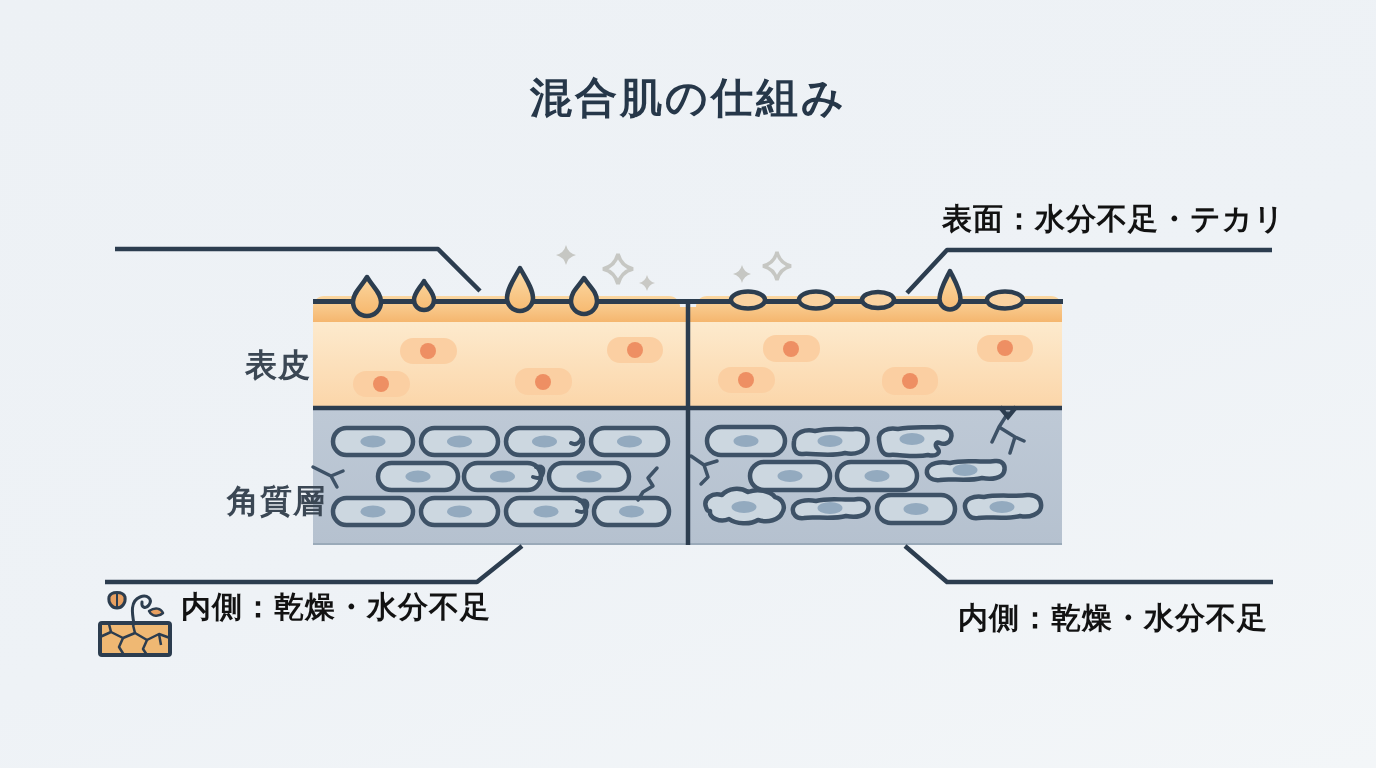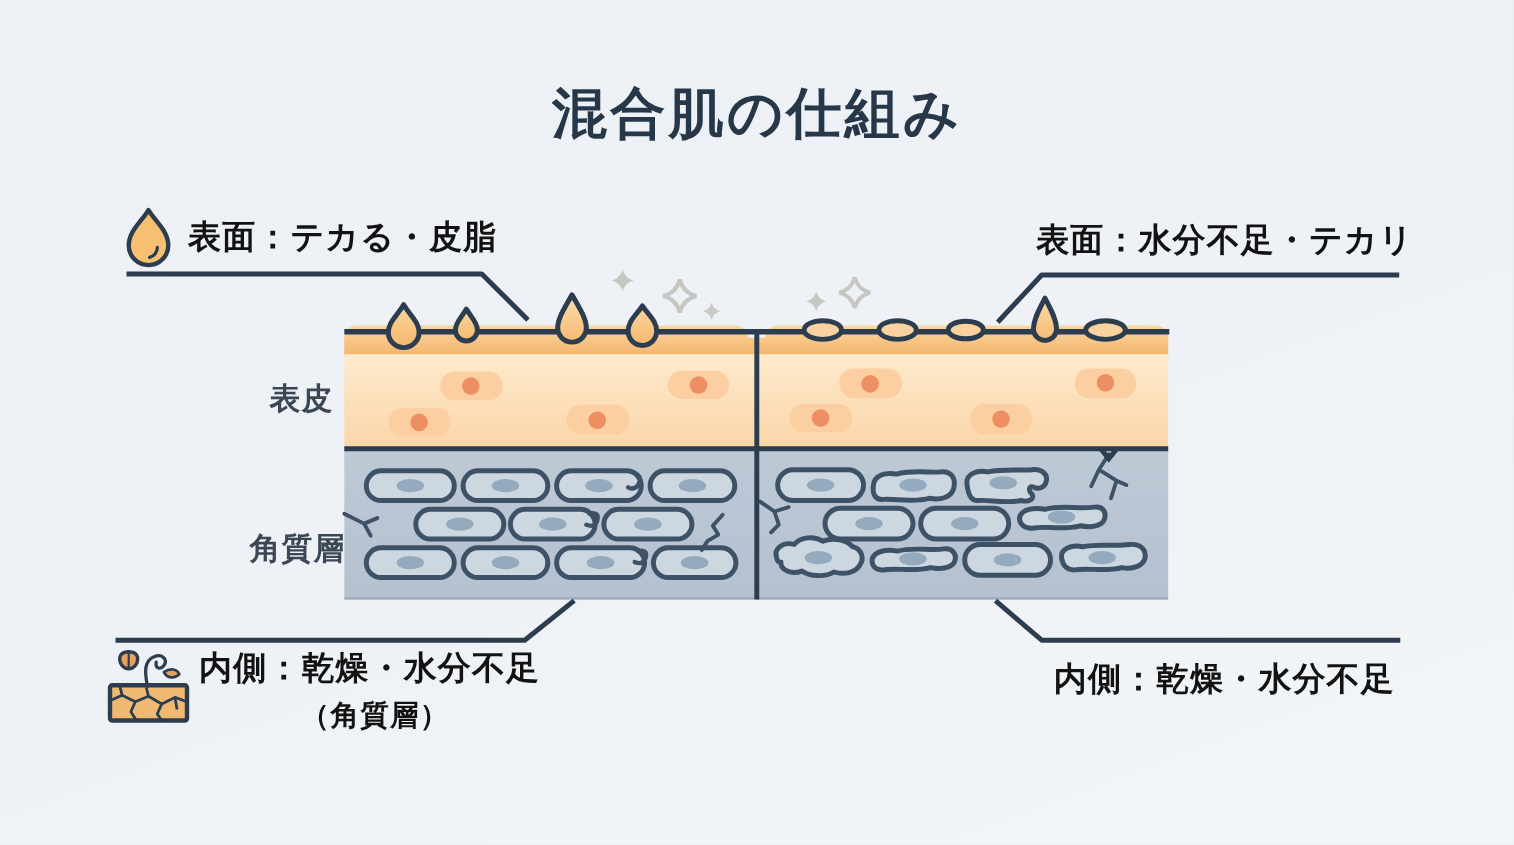--- a/index.html
+++ b/index.html
@@ -3,28 +3,28 @@
 <meta charset="utf-8">
 <style>
   html,body{margin:0;padding:0;background:#e9edf2;}
   .canvas{
     position:relative;width:1376px;height:768px;overflow:hidden;
     background:linear-gradient(160deg,#edf1f5 0%,#eef2f6 55%,#f3f6f8 100%);
     font-family:"Liberation Sans","DejaVu Sans",sans-serif;
   }
   .page-title{
     position:absolute;left:1px;right:0;top:70px;text-align:center;
-    font-size:50px;font-weight:800;letter-spacing:3px;color:#263749;
+    font-size:42px;font-weight:800;letter-spacing:3px;color:#263749;
   }
   .callout-label{
     position:absolute;font-size:30px;font-weight:700;color:#121212;
     letter-spacing:1px;white-space:nowrap;line-height:34px;
   }
   .layer-label{
-    position:absolute;font-size:28px;font-weight:600;color:#3b4754;
+    position:absolute;font-size:32px;font-weight:600;color:#3b4754;
     letter-spacing:1px;white-space:nowrap;
   }
   .tl-callout{position:absolute;left:112px;top:188px;display:flex;align-items:center;gap:13px;}
   .tl-callout .callout-label{position:static;}
   .bl-callout{position:absolute;left:97px;top:587px;display:flex;align-items:flex-start;gap:8px;}
   .bl-text{display:flex;flex-direction:column;width:320px;}
   .bl-text .main{font-size:30px;font-weight:700;color:#121212;letter-spacing:1px;white-space:nowrap;}
   .bl-text .sub{font-size:26px;font-weight:700;color:#121212;text-align:center;margin-top:5px;letter-spacing:1px;}
   .diagram-svg{position:absolute;left:0;top:0;}
   .icon-box{flex:0 0 auto;}
@@ -182,27 +182,20 @@
     <g fill="none" stroke="#2c3d4f" stroke-width="4.5" stroke-linejoin="round">
       <path d="M115,249 H438 L480,291"></path>
       <path d="M1272,250 H947 L907,293"></path>
       <path d="M522,546 L477,582 H105"></path>
       <path d="M905,546 L947,582 H1273"></path>
     </g>
   </svg>
 
   <div class="page-title">混合肌の仕組み</div>
 
-  <div class="tl-callout">
-    <svg class="icon-box" width="46" height="56" viewBox="0 0 46 56">
-      <path d="M23,3 C29,13 41,22 41,35 A18,18 0 1,1 5,35 C5,22 17,13 23,3 Z" fill="#f6bf72" stroke="#2c3d4f" stroke-width="4" stroke-linejoin="round"></path>
-      <path d="M31,37 A9,9 0 0,1 24,46" fill="none" stroke="#2c3d4f" stroke-width="3" stroke-linecap="round"></path>
-    </svg>
-    <span class="callout-label">表面：テカる・皮脂</span>
-  </div>
 
   <div class="callout-label" style="left:942px;top:202px;">表面：水分不足・テカリ</div>
 
   <div class="layer-label" style="left:245px;top:344px;">表皮</div>
   <div class="layer-label" style="left:227px;top:480px;">角質層</div>
 
   <div class="bl-callout">
     <svg class="icon-box" width="76" height="74" viewBox="0 0 76 74">
       <rect x="3" y="36" width="70" height="32" rx="2" fill="#efb873" stroke="#2c3d4f" stroke-width="4"></rect>
       <g fill="none" stroke="#2c3d4f" stroke-width="2.5" stroke-linejoin="round">
@@ -211,19 +204,18 @@
         <path d="M50,53 L46,62 L50,68"></path>
         <path d="M38,46 L36,38 M14,45 L12,37 M62,47 L64,58"></path>
       </g>
       <path d="M37,37 C35,26 33,14 43,10 C50,7 56,12 52,18 C49,22 44,21 45,15" fill="none" stroke="#2c3d4f" stroke-width="3" stroke-linecap="round"></path>
       <path d="M12,10 C14,4 26,4 28,10 C29,16 25,21 20,21 C15,21 11,16 12,10 Z" fill="#e8a061" stroke="#2c3d4f" stroke-width="3" stroke-linejoin="round"></path>
       <path d="M20,5 L20,21" fill="none" stroke="#2c3d4f" stroke-width="2"></path>
       <path d="M52,24 C58,20 64,21 66,26 C62,30 55,30 52,24 Z" fill="#e8a061" stroke="#2c3d4f" stroke-width="2.5" stroke-linejoin="round"></path>
     </svg>
     <div class="bl-text">
       <span class="main">内側：乾燥・水分不足</span>
-      <span class="sub">（角質層）</span>
     </div>
   </div>
 
   <div class="callout-label" style="left:958px;top:601px;">内側：乾燥・水分不足</div>
 
 </div>
 
 </body></html>

